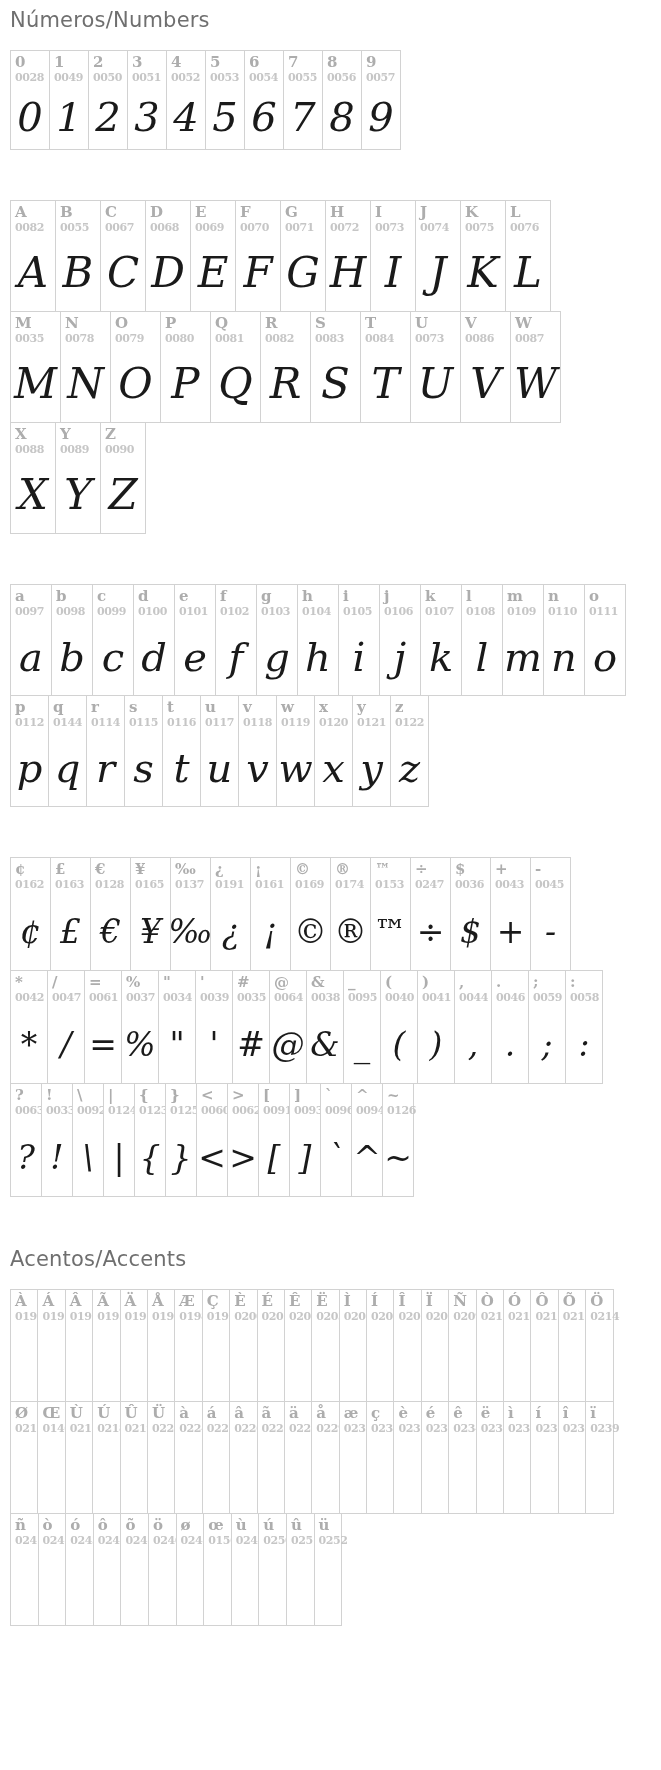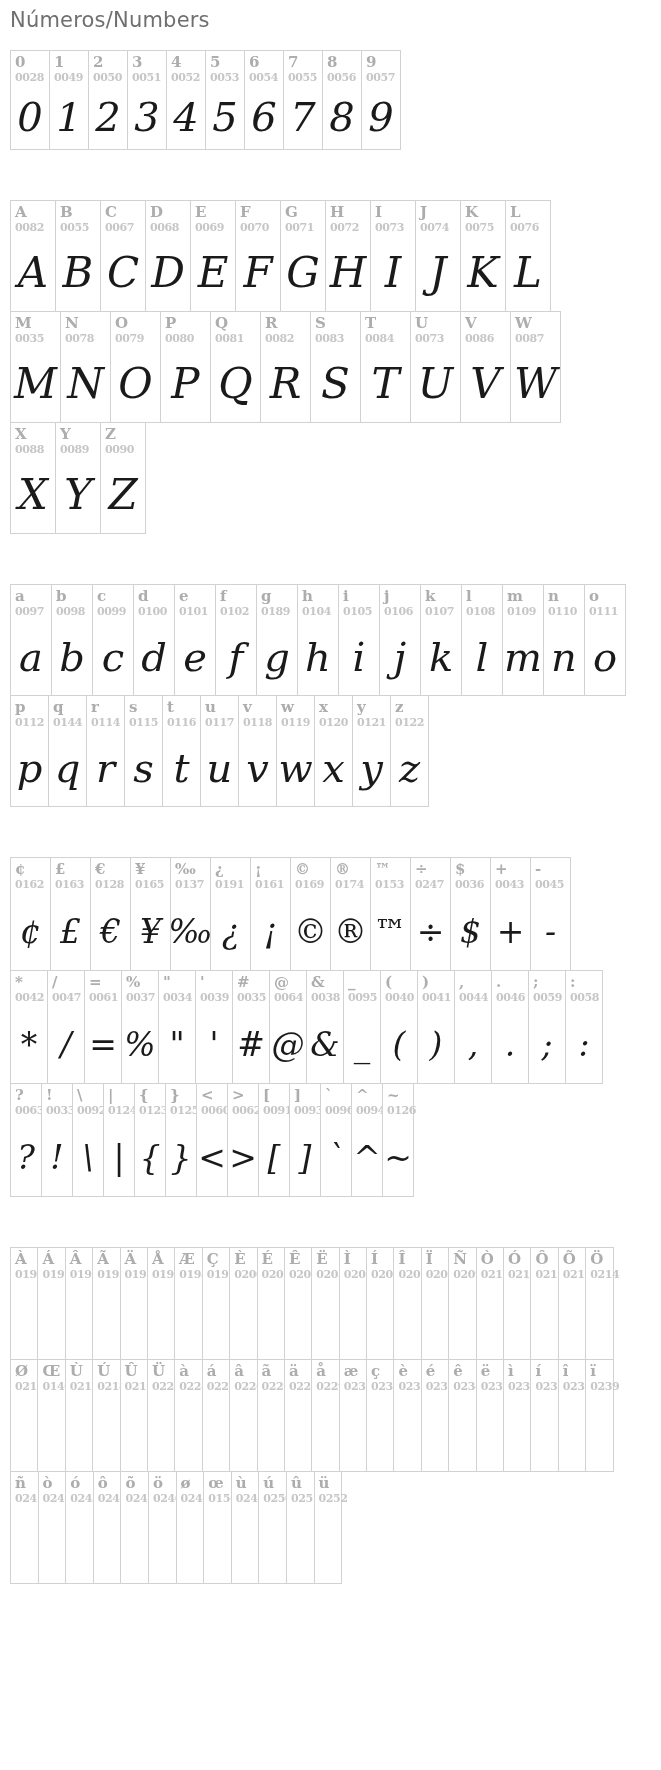--- a/index.html
+++ b/index.html
@@ -452,21 +452,21 @@
               <div class="hchar">f</div>
               <div class="hcode">0102</div>
             </div>
             <div class="glyphbox">
               <div class="glyph" style="font-size: 40px;">f</div>
             </div>
           </div>
           <div class="cell" style="width: 42px; height: 112px;">
             <div class="cell-head">
               <div class="hchar">g</div>
-              <div class="hcode">0189</div>
+              <div class="hcode">0103</div>
             </div>
             <div class="glyphbox">
               <div class="glyph" style="font-size: 40px;">g</div>
             </div>
           </div>
           <div class="cell" style="width: 42px; height: 112px;">
             <div class="cell-head">
               <div class="hchar">h</div>
               <div class="hcode">0104</div>
             </div>
@@ -1034,20 +1034,21 @@
             </div>
             <div class="glyphbox">
               <div class="glyph" style="font-size: 33px;">~</div>
             </div>
           </div>
         </div>
       </div>
   </section>
 
   <section>
+    <h2 class="sec-title">Acentos/Accents</h2>
     <div class="grid">
         <div class="grid-row">
           <div class="cell" style="width: 28.4px; height: 113px;">
             <div class="cell-head">
               <div class="hchar">À</div>
               <div class="hcode">0192</div>
             </div>
             <div class="glyphbox"></div>
           </div>
           <div class="cell" style="width: 28.4px; height: 113px;">

